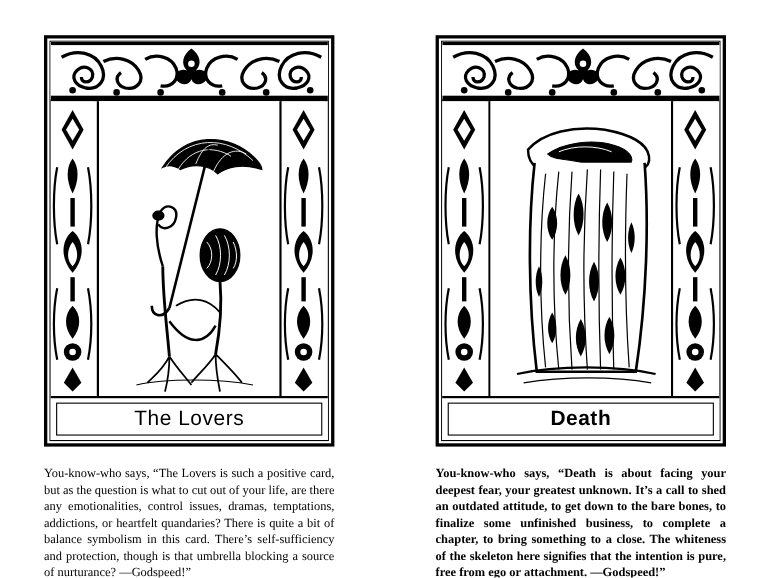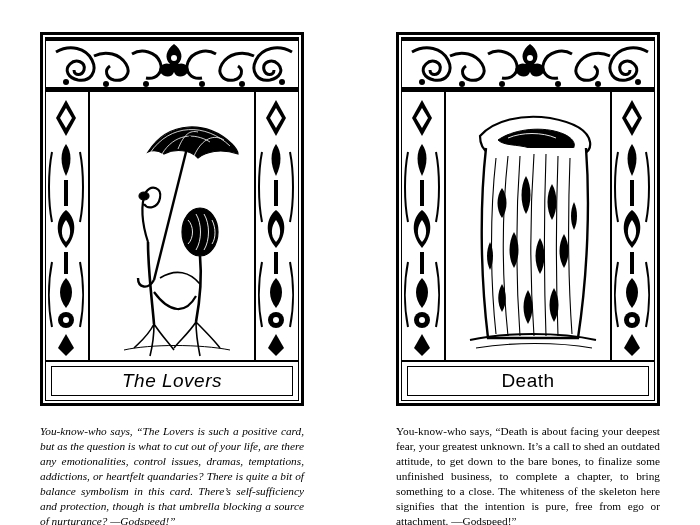--- a/index.html
+++ b/index.html
@@ -19,22 +19,22 @@
     width: 700px;
     height: 525px;
     display: flex;
   }
   .page {
     position: relative;
     width: 350px;
     height: 525px;
     box-sizing: border-box;
   }
-  .page-left  { padding: 32px 30px 0 24px; font-style: italic; }
-  .page-right { padding: 32px 24px 0 30px; }
+  .page-left  { padding: 32px 30px 0 24px; }
+  .page-right { padding: 32px 24px 0 30px; font-weight: bold; }
 
   
   .card {
     position: relative;
     width: 264px;
     margin: 0 auto;
     background: #ffffff;
     border: 3px solid #000;
     padding: 0;
     box-sizing: border-box;

